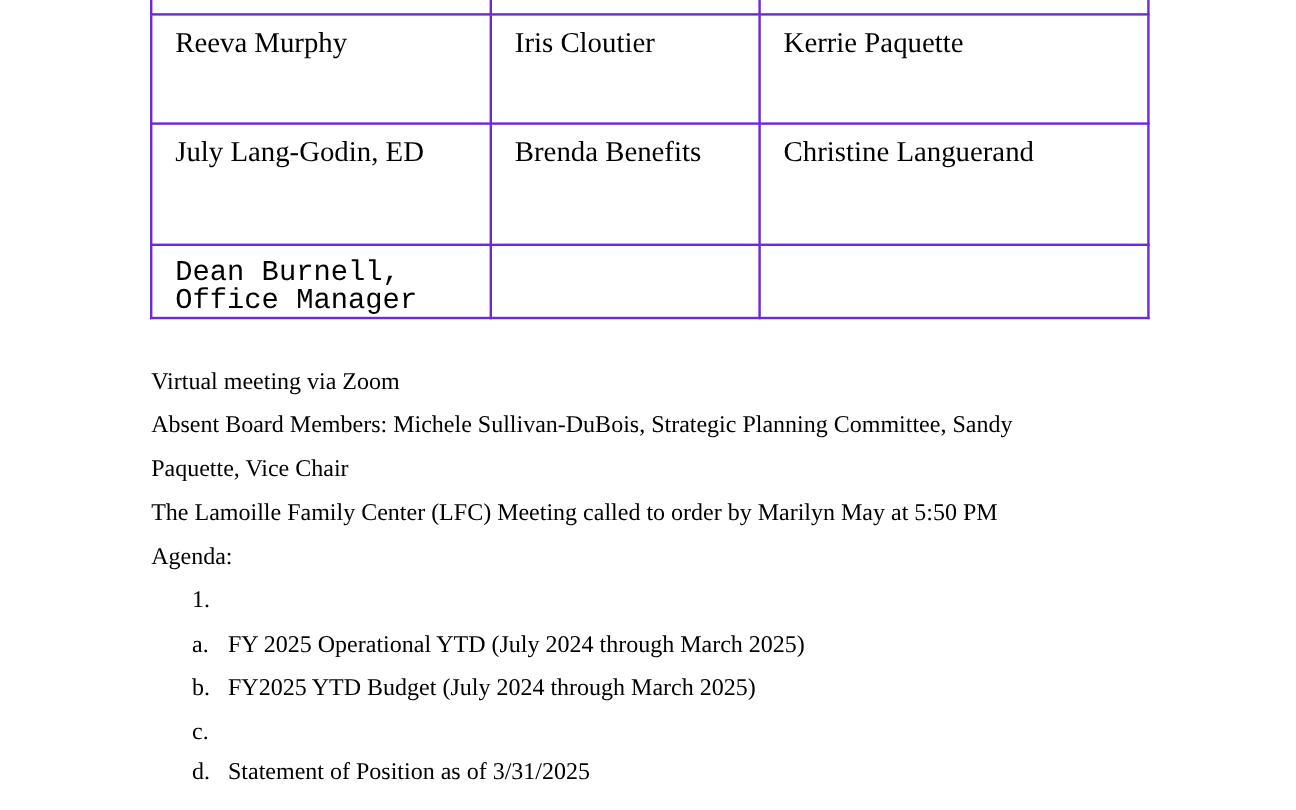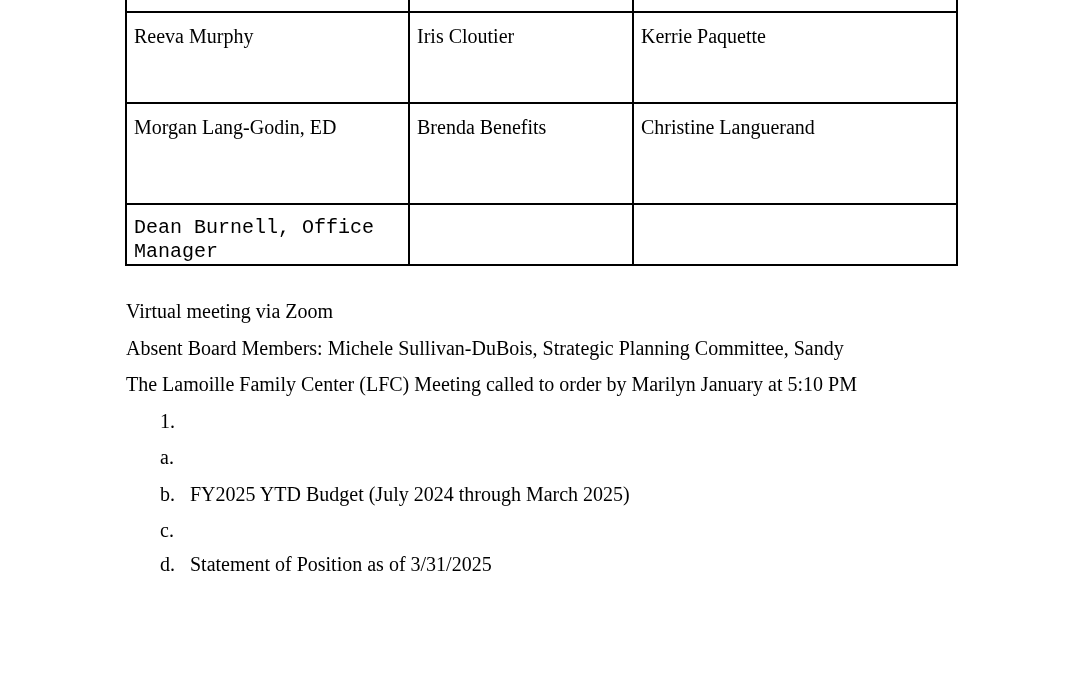--- a/index.html
+++ b/index.html
@@ -23,42 +23,43 @@
     left: 125px;
     top: -77px;
     width: 831px;
     border-collapse: collapse;
     table-layout: fixed;
   }
   table.attendance col.c1 { width: 283px; }
   table.attendance col.c2 { width: 224px; }
   table.attendance col.c3 { width: 324px; }
   table.attendance td {
-    border: 2px solid #000000;
+    border: 2px solid #6d28d9;
     vertical-align: top;
-    padding: 11px 6px 0 7px;
-    font-size: 20px;
+    padding: 11px 6px 0 19px;
+    font-size: 24px;
     line-height: 24px;
     overflow: hidden;
   }
   table.attendance tr:nth-child(1) td { height: 75px; }  
   table.attendance tr:nth-child(2) td { height: 78px; }
   table.attendance tr:nth-child(3) td { height: 88px; }
   table.attendance tr:nth-child(4) td { height: 40px; font-family: Liberation Mono, monospace; }
 
   
   .body-text {
     position: absolute;
     left: 126px;
     top: 300px;
     width: 860px;
   }
   .line {
     height: 36.5px;
     display: flex;
+    align-items: center;
     font-size: 20px;
     white-space: nowrap;
   }
   .line .marker {
     display: inline-block;
     margin-left: 34px;
     width: 30px;
     flex: 0 0 30px;
   }
   .line.truncated {
@@ -81,47 +82,54 @@
           <td></td>
           <td></td>
           <td></td>
         </tr>
         <tr>
           <td>Reeva Murphy</td>
           <td>Iris Cloutier</td>
           <td>Kerrie Paquette</td>
         </tr>
         <tr>
-          <td>Morgan Lang-Godin, ED</td>
+          <td>July Lang-Godin, ED</td>
           <td>Brenda Benefits</td>
           <td>Christine Languerand</td>
         </tr>
         <tr>
           <td>Dean Burnell, Office Manager</td>
           <td></td>
           <td></td>
         </tr>
       </tbody>
   </table>
 
   <div class="body-text" id="body-text">
       <div class="line">
         <span>Virtual meeting via Zoom</span>
       </div>
       <div class="line">
         <span>Absent Board Members: Michele Sullivan-DuBois, Strategic Planning Committee, Sandy</span>
       </div>
       <div class="line">
-        <span>The Lamoille Family Center (LFC) Meeting called to order by Marilyn January at 5:10 PM</span>
+        <span>Paquette, Vice Chair</span>
+      </div>
+      <div class="line">
+        <span>The Lamoille Family Center (LFC) Meeting called to order by Marilyn May at 5:50 PM</span>
+      </div>
+      <div class="line">
+        <span>Agenda:</span>
       </div>
       <div class="line">
         <span class="marker">1.</span>
       </div>
       <div class="line">
         <span class="marker">a.</span>
+        <span>FY 2025 Operational YTD (July 2024 through March 2025)</span>
       </div>
       <div class="line">
         <span class="marker">b.</span>
         <span>FY2025 YTD Budget (July 2024 through March 2025)</span>
       </div>
       <div class="line">
         <span class="marker">c.</span>
       </div>
       <div class="line truncated">
         <span class="marker">d.</span>

